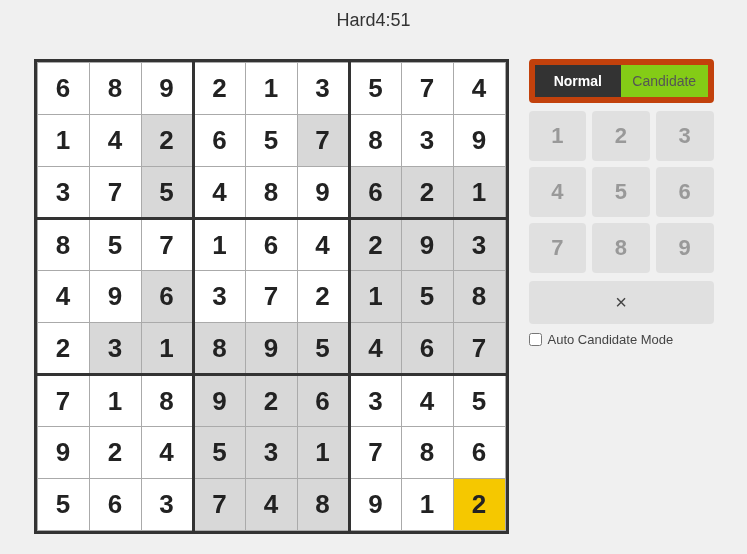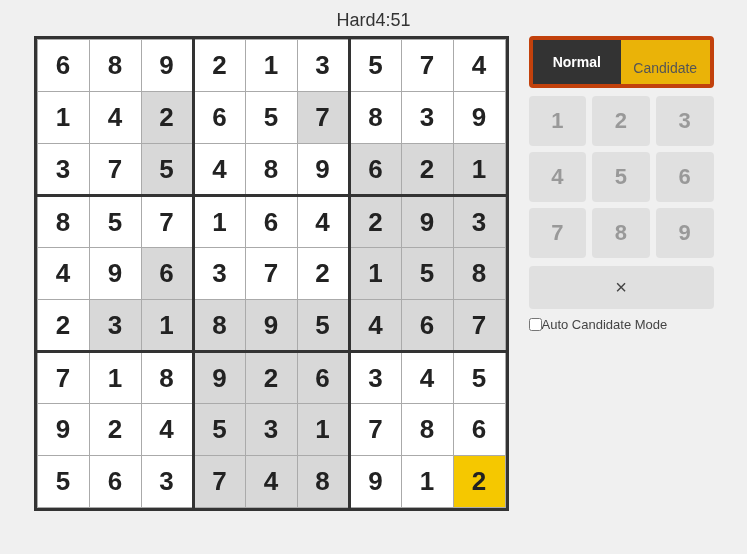--- a/index.html
+++ b/index.html
@@ -8,21 +8,21 @@
       background: #f0f0f0;
       display: flex;
       flex-direction: column;
       align-items: center;
       padding: 10px;
       width: 747px;
       min-height: 554px;
     }
     #header {
       display: flex;
-      margin-bottom: 5px;
+      margin-bottom: 28px;
       font-size: 18px;
       color: #333;
     }
     #main-area {
       display: flex;
       gap: 20px;
       align-items: flex-start;
     }
     #sudoku-grid {
       border: 3px solid #333;
@@ -52,42 +52,41 @@
     td.white { background: #ffffff; }
 
     #sidebar {
       display: flex;
       flex-direction: column;
       gap: 8px;
       width: 185px;
     }
     #mode-toggle {
       display: flex;
-      border: 4px solid #c2410c;
+      border: 6px solid #c2410c;
       border-radius: 4px;
       overflow: hidden;
-      background: #eab308;
+      background: #84cc16;
     }
     .mode-btn {
       flex: 1;
       padding: 8px 0;
       text-align: center;
       font-size: 14px;
       cursor: pointer;
       border: none;
       background: transparent;
     }
     .mode-btn.active {
       background: #333;
       color: white;
       font-weight: bold;
     }
     .mode-btn:not(.active) {
       color: #555;
-      margin-top: 12px;
     }
     #numpad {
       display: grid;
       grid-template-columns: repeat(3, 1fr);
       gap: 6px;
     }
     .num-btn {
       background: #e0e0e0;
       border: none;
       border-radius: 4px;
@@ -103,20 +102,21 @@
       border-radius: 4px;
       padding: 10px 0;
       font-size: 20px;
       cursor: pointer;
       width: 100%;
       color: #444;
     }
     #auto-candidate {
       display: flex;
       align-items: center;
+      gap: 6px;
       font-size: 13px;
       color: #444;
     }
     #auto-candidate input { margin: 0; }
   </style>
 </head>
 <body>
 
 <div id="header">
   <span>Hard</span>

